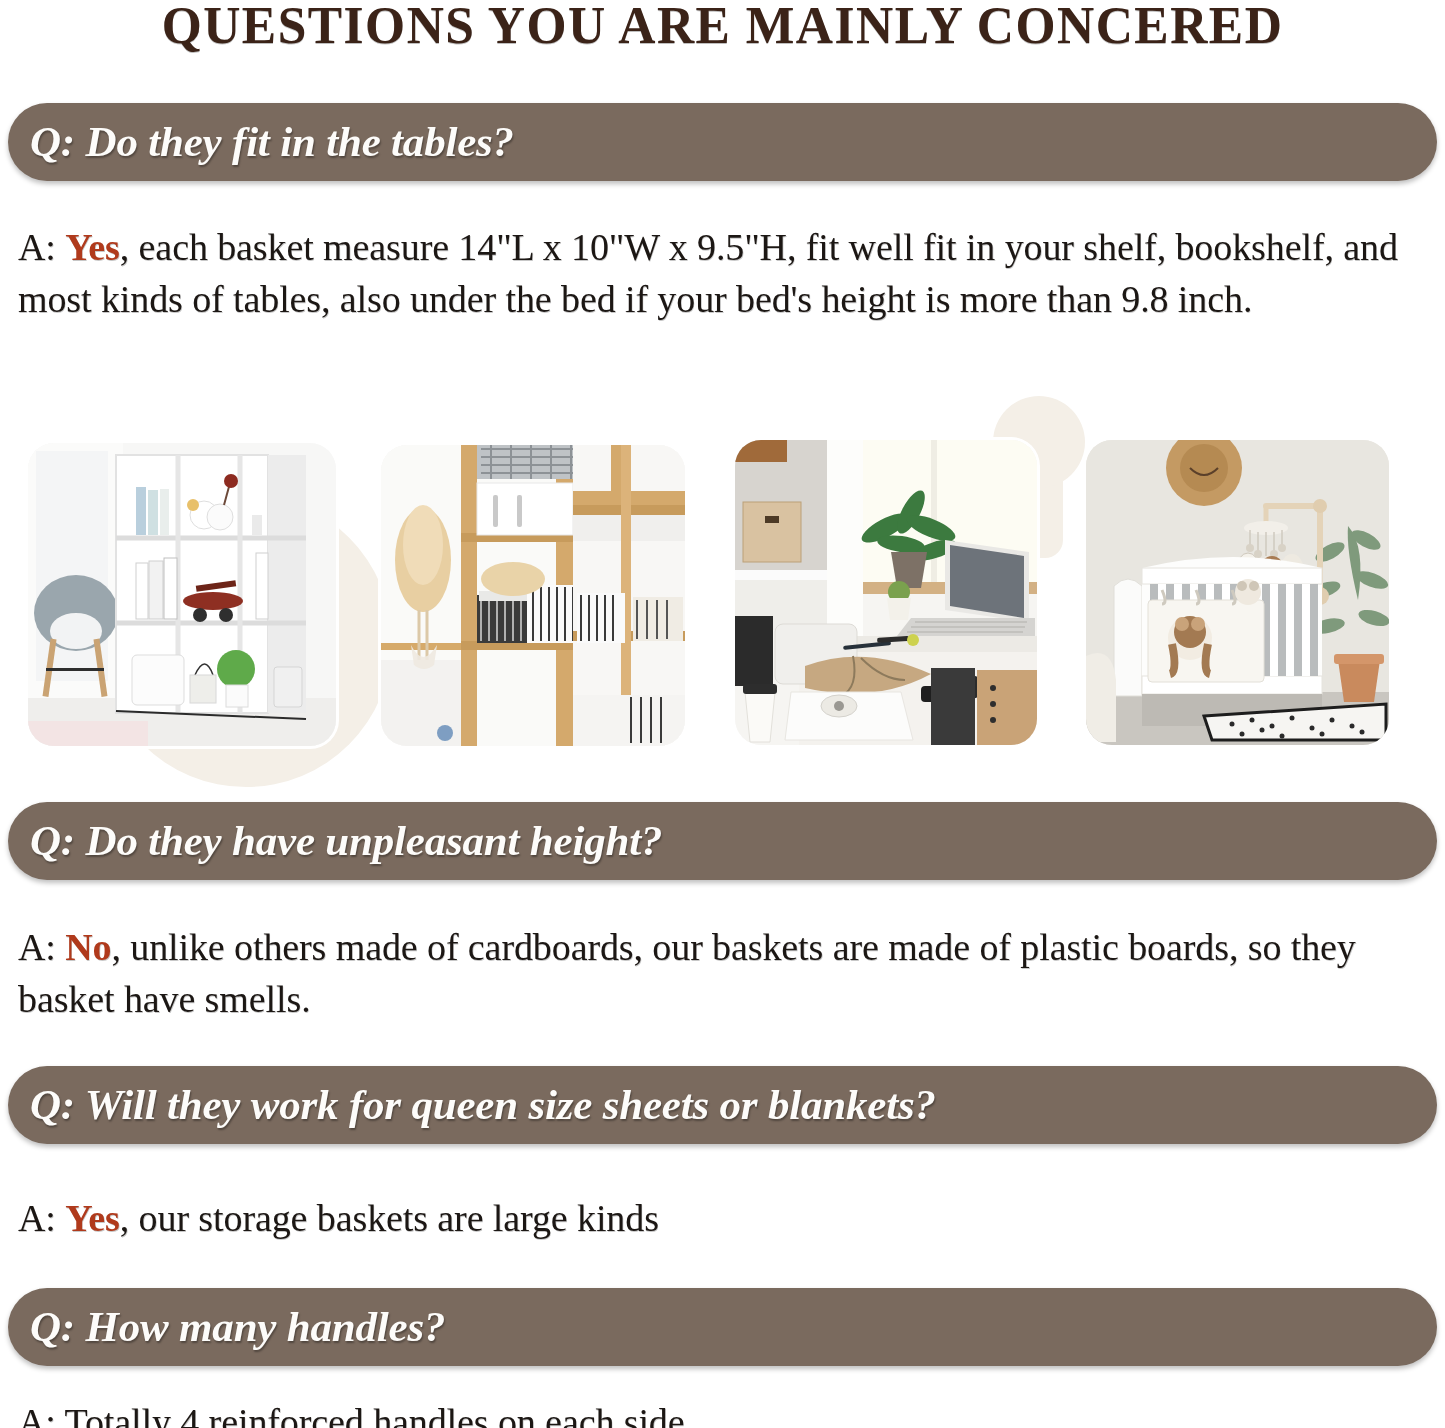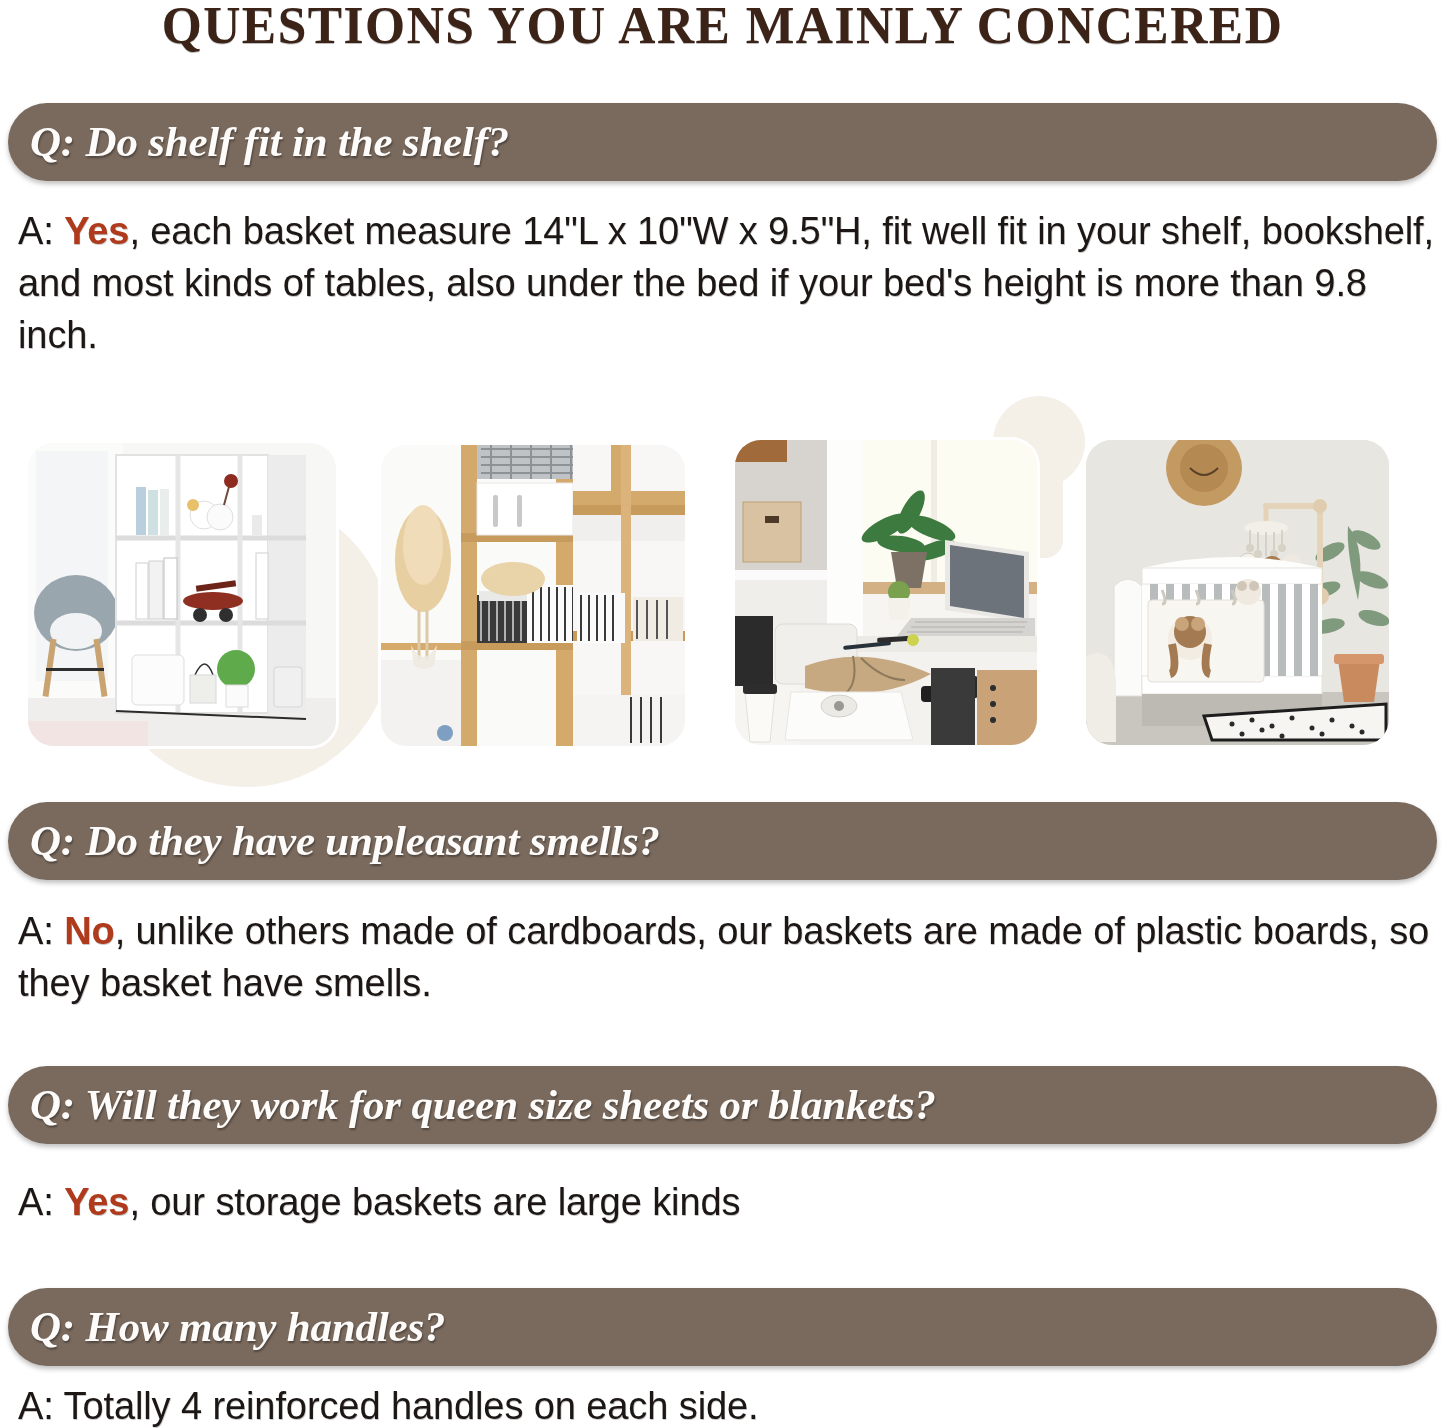--- a/index.html
+++ b/index.html
@@ -57,25 +57,26 @@
     white-space: nowrap;
     text-shadow: 1px 2px 2px rgba(0,0,0,0.35);
   }
 
   
   .answer {
     position: absolute;
     left: 18px;
     width: 1420px;
     color: #1c1714;
-    font-family: Liberation Sans, sans-serif;
+    font-family: Liberation Serif, serif;
     font-size: 38px;
     line-height: 52px;
     letter-spacing: -0.1px;
     text-shadow: 0.6px 1px 0.5px rgba(0,0,0,0.22);
+    margin-top: 16px;
   }
   .answer .hl {
     color: #b03a1c;
     font-weight: bold;
   }
 
   
   .deco {
     position: absolute;
     background: #f4efe7;
@@ -118,21 +119,21 @@
 </head>
 <body>
 
 <div class="page-title">QUESTIONS YOU ARE MAINLY CONCERED</div>
 
 <div class="deco deco-circle-left"></div>
 <div class="deco deco-stem-right"></div>
 <div class="deco deco-circle-right"></div>
 
 <div class="q-bar" style="top:103px;">
-  <span class="q-text">Q: Do shelf fit in the shelf?</span>
+  <span class="q-text">Q: Do they fit in the tables?</span>
 </div>
 <div class="answer" style="top:205px;">
   <span>A: </span><span class="hl">Yes</span><span>, each basket measure 14"L x 10"W x 9.5"H, fit well fit in your shelf, bookshelf, and most kinds of tables, also under the bed if your bed's height is more than 9.8 inch.</span>
 </div>
 
 <div class="photo-row">
 
   <div class="photo" style="left:28px; top:443px; width:308px; height:303px;">
     <svg viewBox="0 0 308 303" preserveAspectRatio="none">
       <rect width="308" height="303" fill="#f7f7f6"></rect>
@@ -420,21 +421,21 @@
           <circle cx="176" cy="290" r="2.5"></circle>
       </g>
 
       <path d="M0 216 q26 -12 30 24 v62 h-30z" fill="#f0ede6"></path>
     </svg>
   </div>
 
 </div>
 
 <div class="q-bar" style="top:802px;">
-  <span class="q-text">Q: Do they have unpleasant smells?</span>
+  <span class="q-text">Q: Do they have unpleasant height?</span>
 </div>
 <div class="answer" style="top:905px;">
   <span>A: </span><span class="hl">No</span><span>, unlike others made of cardboards, our baskets are made of plastic boards, so they basket have smells.</span>
 </div>
 
 <div class="q-bar" style="top:1066px;text-decoration:underline;">
   <span class="q-text">Q: Will they work for queen size sheets or blankets?</span>
 </div>
 <div class="answer" style="top:1176px;">
   <span>A: </span><span class="hl">Yes</span><span>, our storage baskets are large kinds</span>

